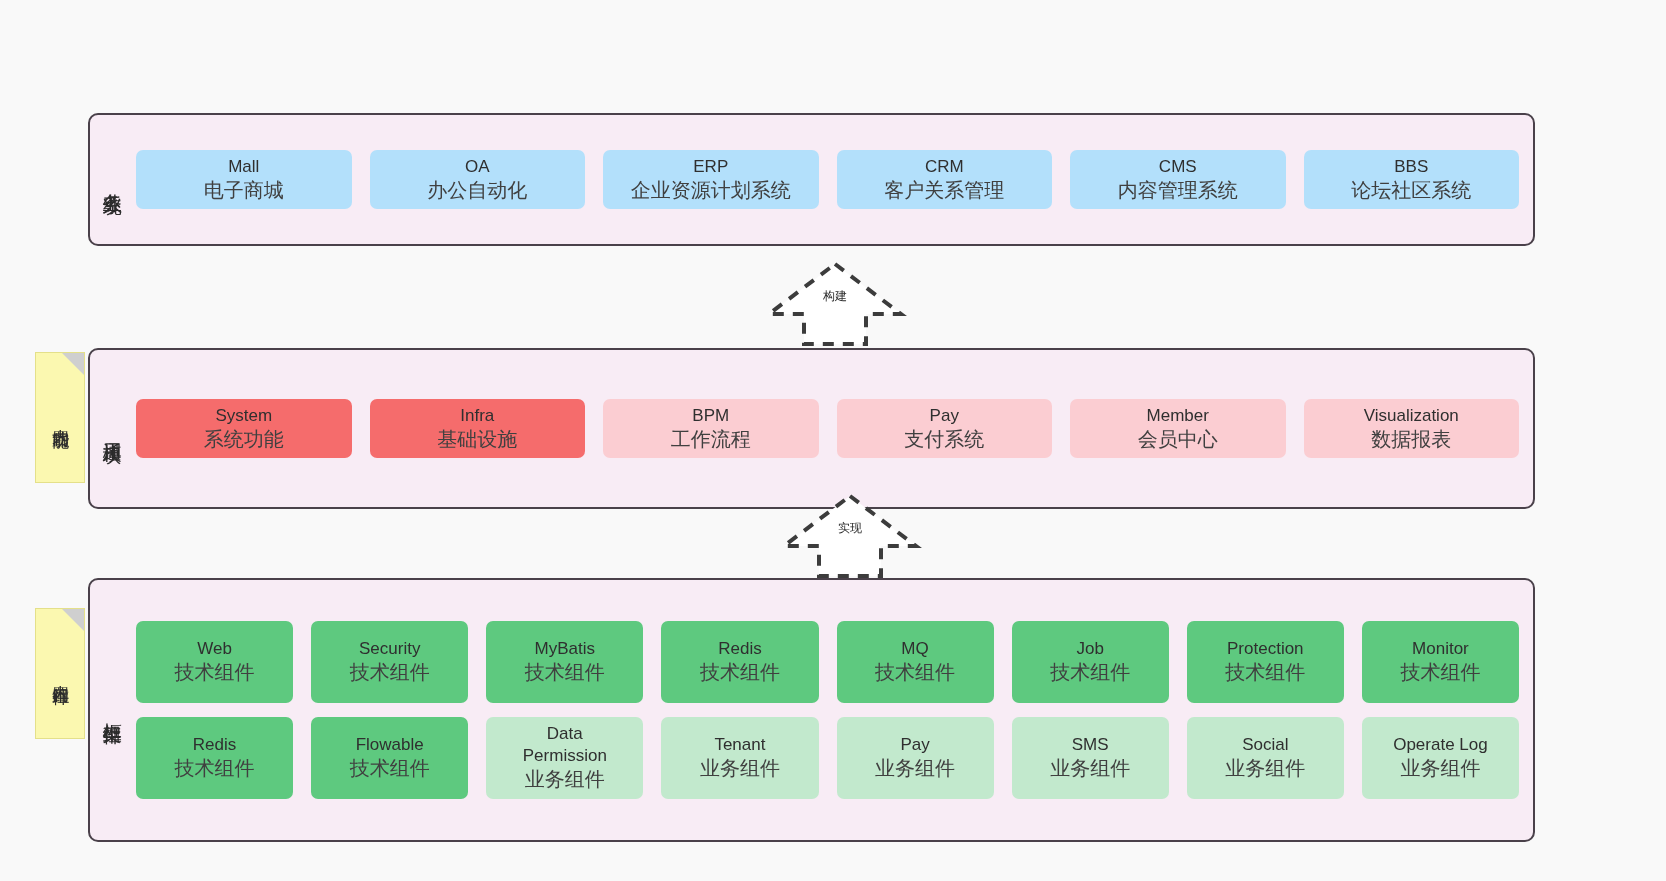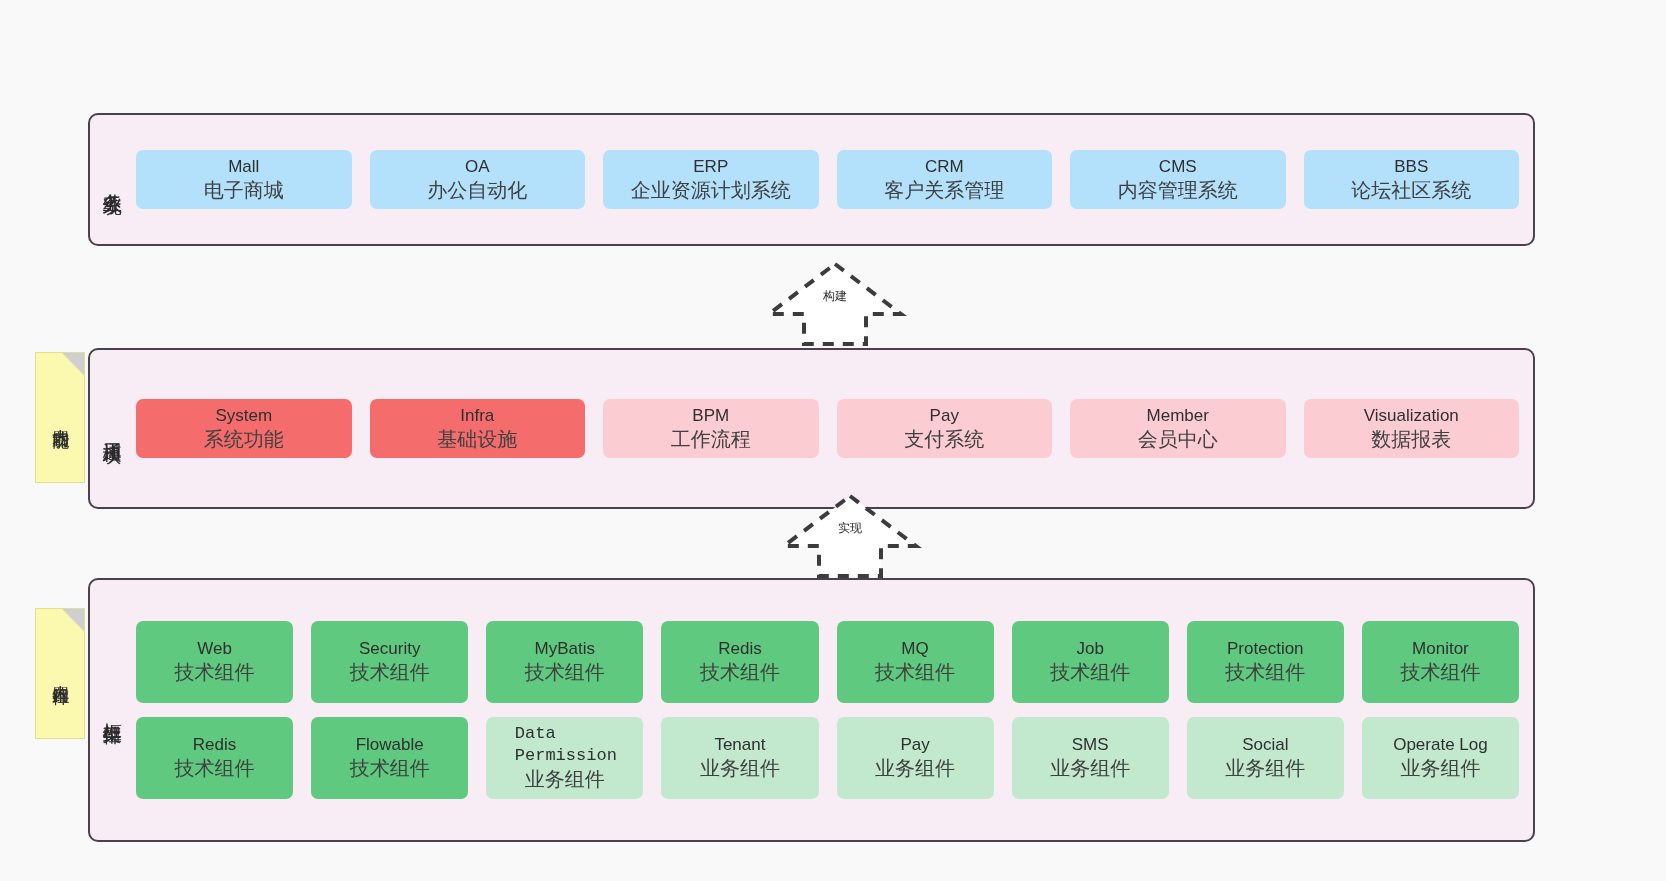--- a/index.html
+++ b/index.html
@@ -66,21 +66,21 @@
   }
 
   
   .node {
     flex: 1 1 0;
     border-radius: 7px;
     display: flex;
     flex-direction: column;
     align-items: center;
     justify-content: center;
-    text-align: left;
+    text-align: center;
     box-sizing: border-box;
     padding: 6px 20px;
     line-height: 1.28;
   }
   .node .n-main {
     font-size: 17px;
     color: #2f2f2f;
   }
   .node .n-sub {
     font-size: 20px;
@@ -270,21 +270,21 @@
       <div class="row" style="height:82px;">
         <div class="node green">
           <span class="n-main">Redis</span>
           <span class="n-sub">技术组件</span>
         </div>
         <div class="node green">
           <span class="n-main">Flowable</span>
           <span class="n-sub">技术组件</span>
         </div>
         <div class="node lightgreen">
-          <span class="n-main" style="max-width:100px;font-family:Liberation Mono, monospace;">Data Permission</span>
+          <span class="n-main" style="max-width:100px;">Data Permission</span>
           <span class="n-sub">业务组件</span>
         </div>
         <div class="node lightgreen">
           <span class="n-main">Tenant</span>
           <span class="n-sub">业务组件</span>
         </div>
         <div class="node lightgreen">
           <span class="n-main">Pay</span>
           <span class="n-sub">业务组件</span>
         </div>

